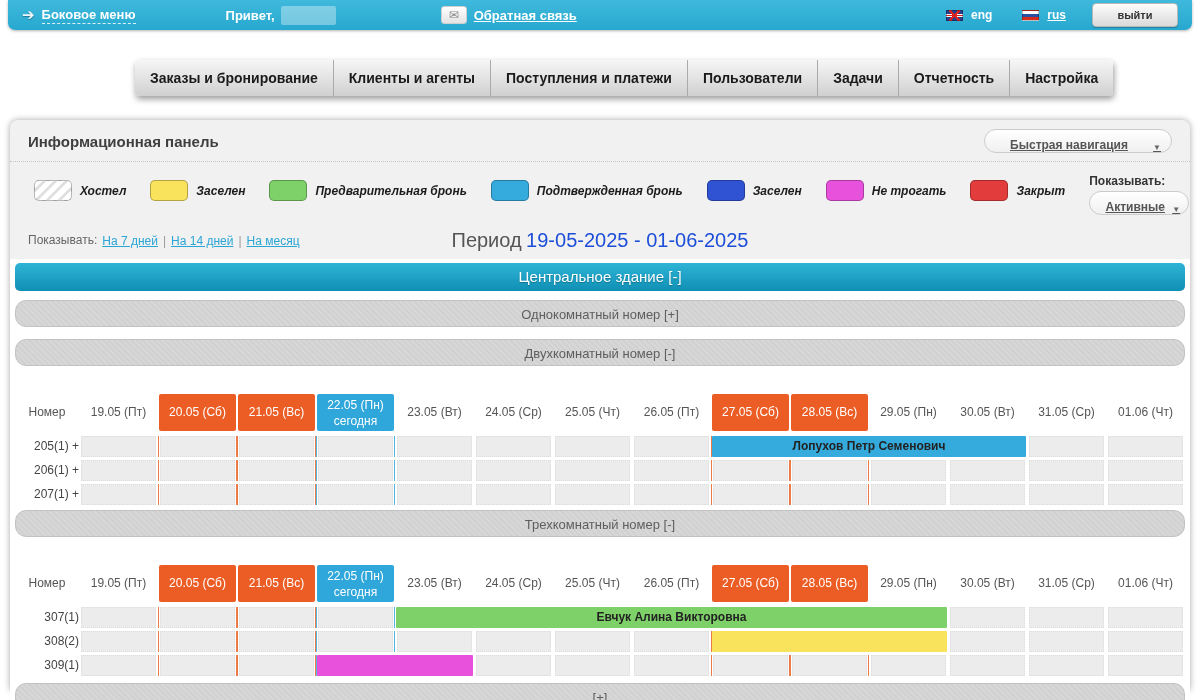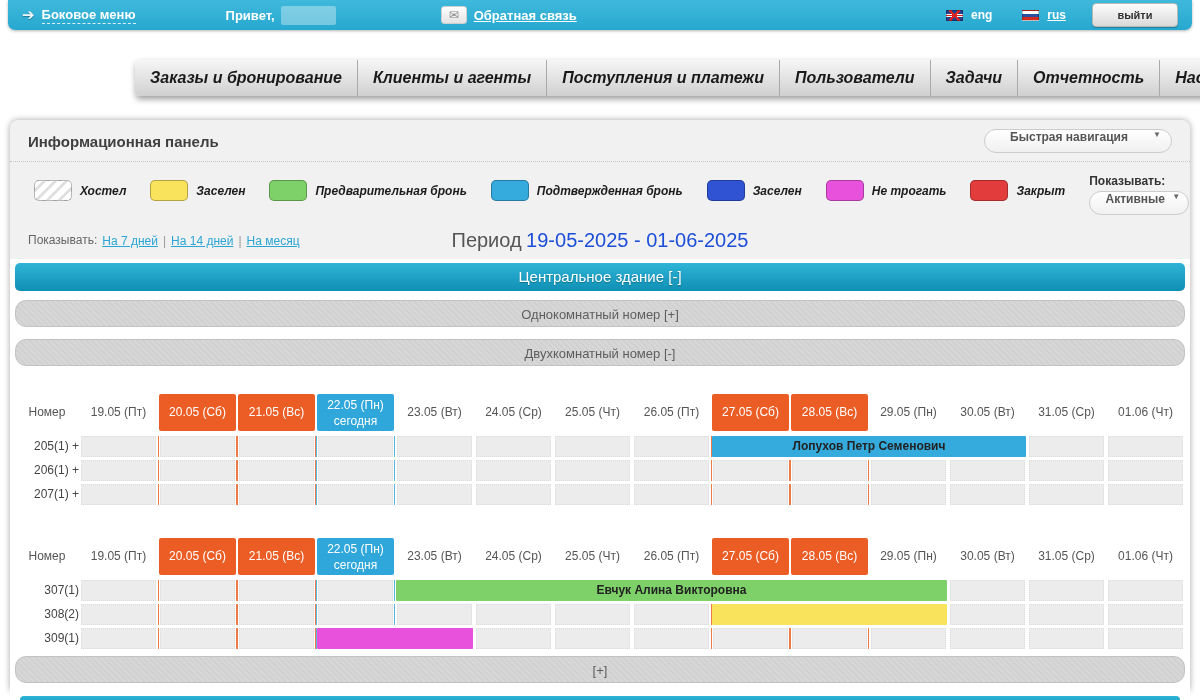--- a/index.html
+++ b/index.html
@@ -28,32 +28,32 @@
       linear-gradient(#27408b 0 35%, #fff 35% 42%, #d22 42% 58%, #fff 58% 65%, #27408b 65%); }
   .flag-ru { background:linear-gradient(#fff 0 33%, #2a50a0 33% 66%, #d52b1e 66%); }
   .lang { color:#fff; font-size:12px; cursor:pointer; }
   .logout-btn { margin-left:18px; width:86px; height:24px; background:linear-gradient(#fdfdfd,#d9d9d9);
     border:1px solid #b9b9b9; border-radius:4px; color:#333; font-size:11px; font-weight:bold;
     text-align:center; line-height:22px; cursor:pointer; box-shadow:0 1px 1px rgba(0,0,0,.25); }
 
   
   .tabs-wrap { margin:30px 0 0 135px; display:inline-flex; border-radius:4px;
     box-shadow:1px 3px 6px rgba(0,0,0,.4); overflow:hidden; }
-  .tab { padding:0 15px; height:36px; line-height:36px; font-size:16px; font-weight:bold; color:#1a1a1a;
-    background:linear-gradient(#f6f6f6,#d0d0d0); border-right:1px solid #aaa; cursor:pointer; white-space:nowrap;font-style:italic; }
+  .tab { padding:0 15px; height:36px; line-height:36px; font-size:14px; font-weight:bold; color:#1a1a1a;
+    background:linear-gradient(#f6f6f6,#d0d0d0); border-right:1px solid #aaa; cursor:pointer; white-space:nowrap; }
   .tab:last-child { border-right:none; }
 
   
   .panel { margin:24px 10px 0 10px; background:#f1f1f1; border-radius:8px 8px 0 0;
     box-shadow:0 0 6px rgba(0,0,0,.35); height:570px; }
   .panel-head { display:flex; align-items:center; padding:9px 18px 8px 18px;
     border-bottom:1px dotted #c4c4c4; }
   .panel-title { font-size:15px; font-weight:bold; color:#3f3f3f; }
   .select-pill { background:linear-gradient(#fff,#f0f0f0); border:1px solid #ccc; border-radius:12px;
-    font-size:12px; font-weight:bold; color:#555; display:flex; align-items:flex-start; cursor:pointer; }
+    font-size:12px; font-weight:bold; color:#555; display:flex; align-items:flex-end; cursor:pointer;text-decoration:underline; }
   .quick-nav { margin-left:auto; width:188px; height:24px; padding:0 10px 0 0; }
   .quick-nav span.txt { flex:1; text-align:center; }
   .caret { font-size:8px; color:#666; }
 
   
   .legend-row { display:flex; align-items:flex-start; padding:12px 14px 4px 24px; }
   .legend { display:flex; align-items:center; flex-wrap:nowrap; margin-top:6px; }
   .sw { width:38px; height:21px; border-radius:5px; border:1px solid rgba(0,0,0,.28); margin-right:8px; flex:none; }
   .legend-label { font-size:12px; font-style:italic; font-weight:bold; color:#1c1c1c; margin-right:24px; white-space:nowrap; }
   .filter-cluster { margin-left:auto; display:flex; align-items:center; }
@@ -344,20 +344,21 @@
             <div class="cell-in"></div>
           </div>
           <div class="cellw normal" style="grid-column: 14;">
             <div class="cell-in"></div>
           </div>
           <div class="cellw normal" style="grid-column: 15;">
             <div class="cell-in"></div>
           </div>
         </div>
       </div>
+    <div class="section-bar">Трехкомнатный номер [-]</div>
     <div class="cal">
         <div class="cal-grid-head">
           <div class="head-cell" style="grid-column: 1;">Номер</div>
           <div class="head-cell normal" style="grid-column: 2;">19.05 (Пт)</div>
           <div class="head-cell weekend" style="grid-column: 3;">20.05 (Сб)</div>
           <div class="head-cell weekend" style="grid-column: 4;">21.05 (Вс)</div>
           <div class="head-cell today" style="grid-column: 5;">
             <div>22.05 (Пн)</div>
             <div>сегодня</div>
           </div>

